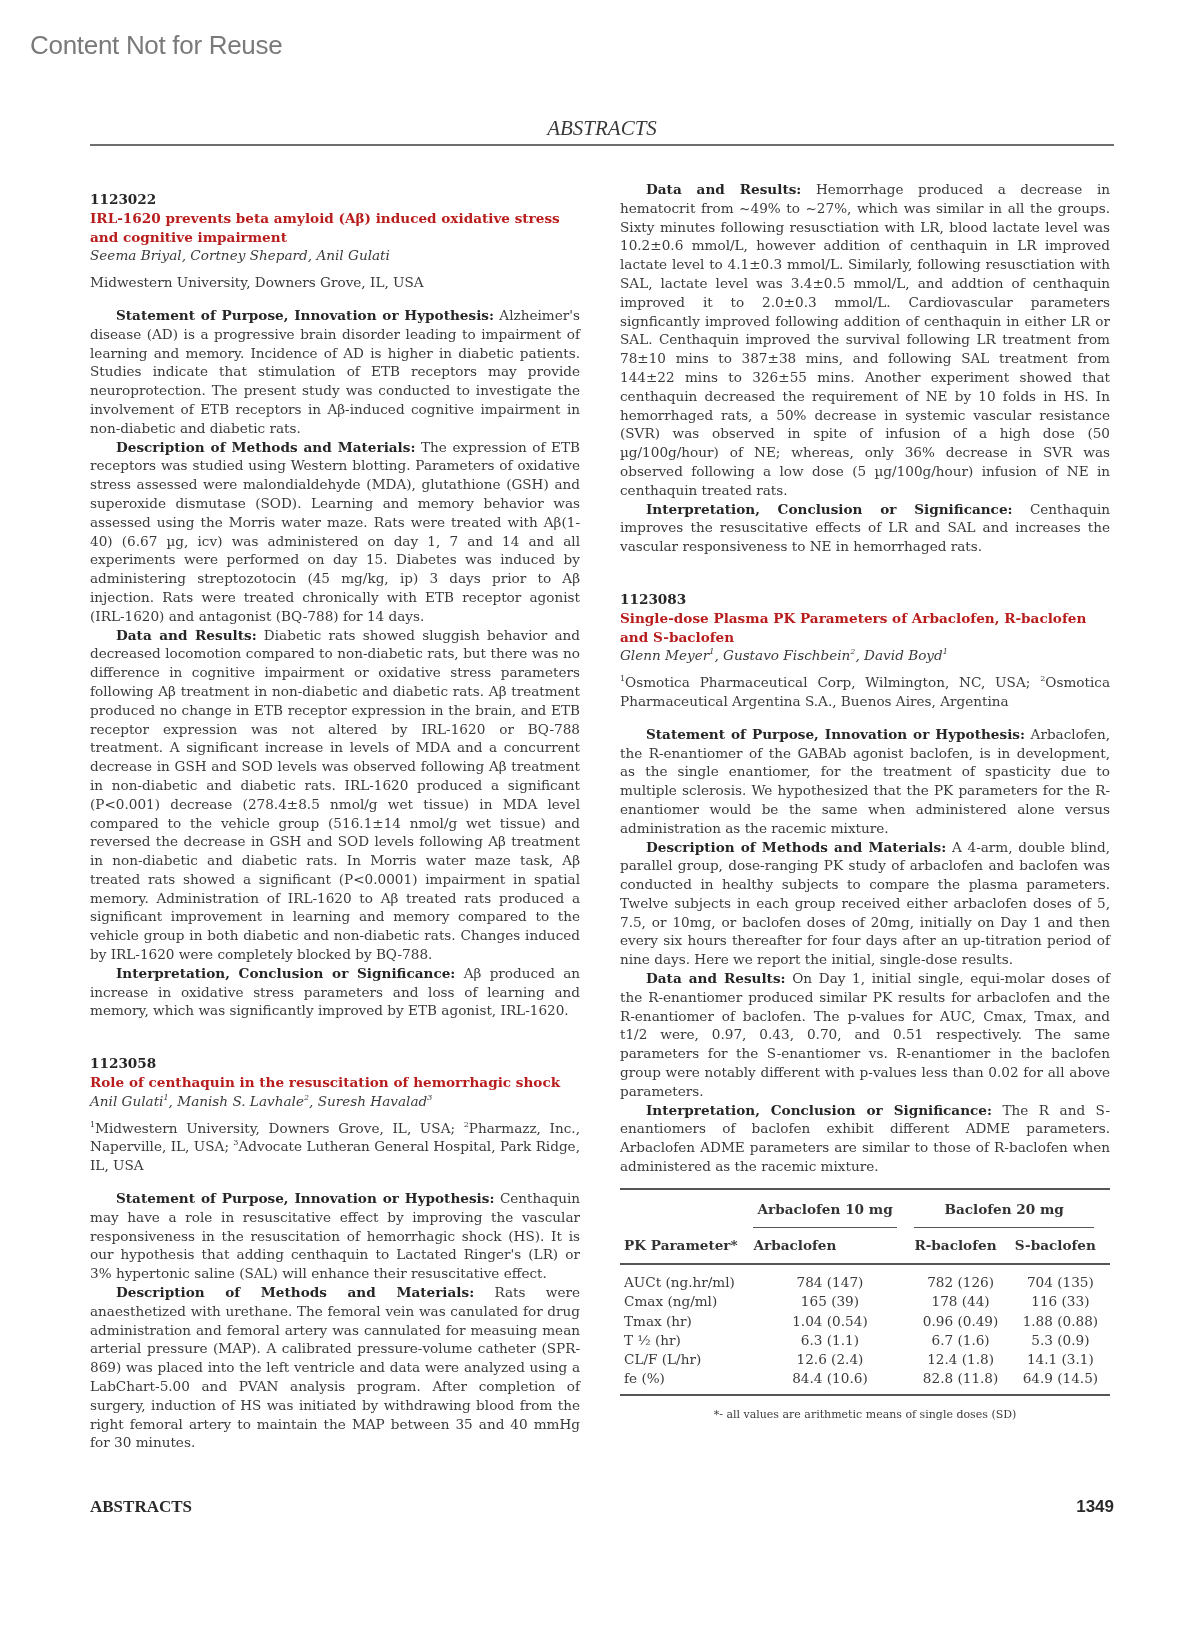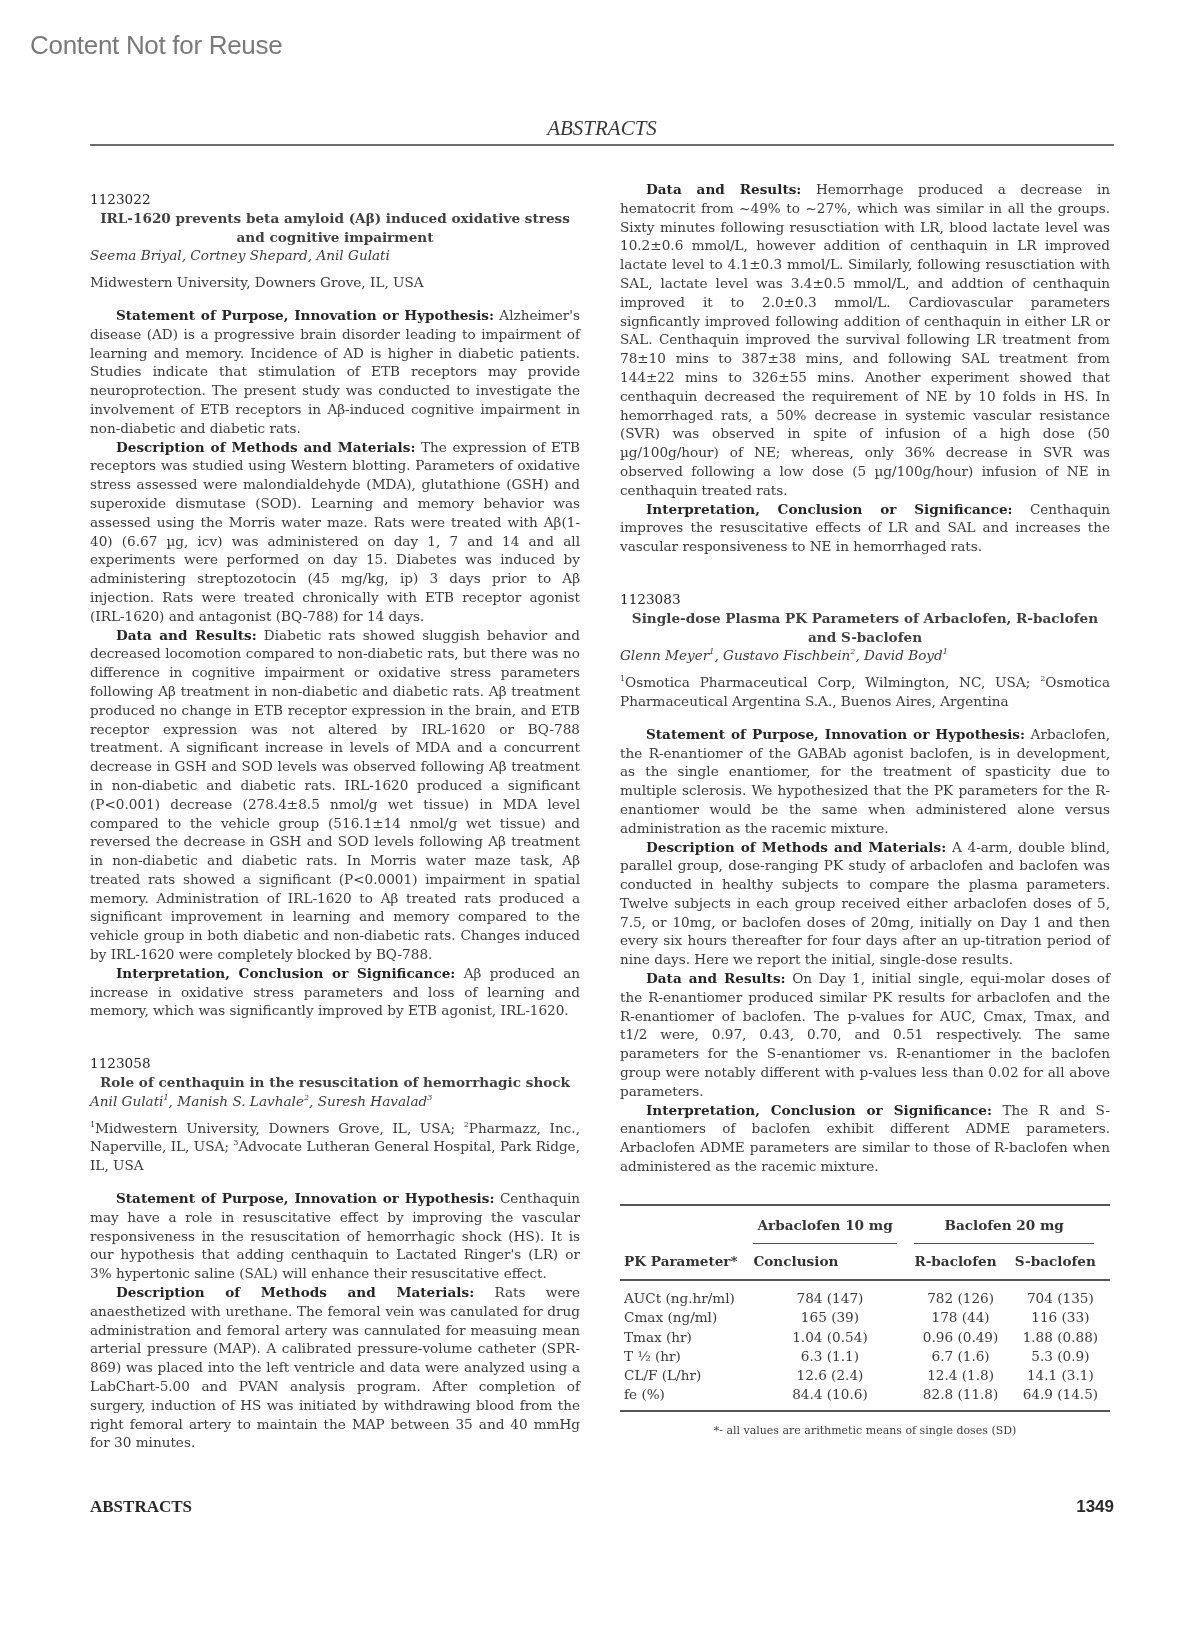--- a/index.html
+++ b/index.html
@@ -23,31 +23,31 @@
     position: absolute; left: 90px; right: 86px; top: 144px;
     border-top: 2px solid #6e6e6e;
   }
   .col {
     position: absolute; top: 190px; width: 490px;
     font-size: 13.6px; line-height: 18.8px;
     text-align: justify; hyphens: auto;
   }
   .col-left { left: 90px; }
   .col-right { left: 620px; top: 180px; }
-  .abs-id { font-weight: normal; color: #262626; }
-  .abs-title { font-weight: bold; color: #404040; margin: 0; text-align: center; }
+  .abs-id { font-weight: bold; color: #262626; }
+  .abs-title { font-weight: bold; color: #b91c1c; margin: 0; text-align: left; }
   .abs-authors { margin: 0 0 8px 0; text-align: left; font-style: italic; }
   .abs-affil { margin: 0 0 14px 0; }
   .para { text-indent: 26px; margin: 0; }
   .para b { color: #262626; }
   .abs-gap { height: 34px; }
   sup { font-size: 8px; vertical-align: super; line-height: 0; }
 
   table.pk {
-    width: 100%; border-collapse: collapse; margin-top: 28px;
+    width: 100%; border-collapse: collapse; margin-top: 12px;
     font-size: 13.6px; line-height: 19.2px;
   }
   table.pk .top-rule td { border-top: 2px solid #555; height: 8px; padding: 0; }
   table.pk th { font-weight: bold; color: #333; padding: 2px 4px; }
   table.pk .group th { padding-bottom: 6px; }
   table.pk .group th.g span { display: inline-block; border-bottom: 1.5px solid #555; padding: 0 4px 8px 4px; }
   table.pk .sub th { border-bottom: 2px solid #555; padding-bottom: 8px; }
   table.pk td { padding: 0 4px; }
   table.pk td.num { text-align: center; }
   table.pk tr.first td { padding-top: 8px; }
@@ -124,21 +124,21 @@
           <tr class="top-rule">
             <td colspan="4"></td>
           </tr>
       <tr class="group">
         <th></th>
         <th class="g"><span>Arbaclofen 10 mg</span></th>
         <th class="g" colspan="2"><span style="padding-left:30px;padding-right:30px;">Baclofen 20 mg</span></th>
       </tr>
       <tr class="sub">
         <th style="text-align:left">PK Parameter*</th>
-        <th>Conclusion</th>
+        <th>Arbaclofen</th>
         <th>R-baclofen</th>
         <th>S-baclofen</th>
       </tr>
       </tbody>
         <tbody id="pk-body">
           <tr class="first">
             <td>AUCt (ng.hr/ml)</td>
             <td class="num">784 (147)</td>
             <td class="num">782 (126)</td>
             <td class="num">704 (135)</td>

